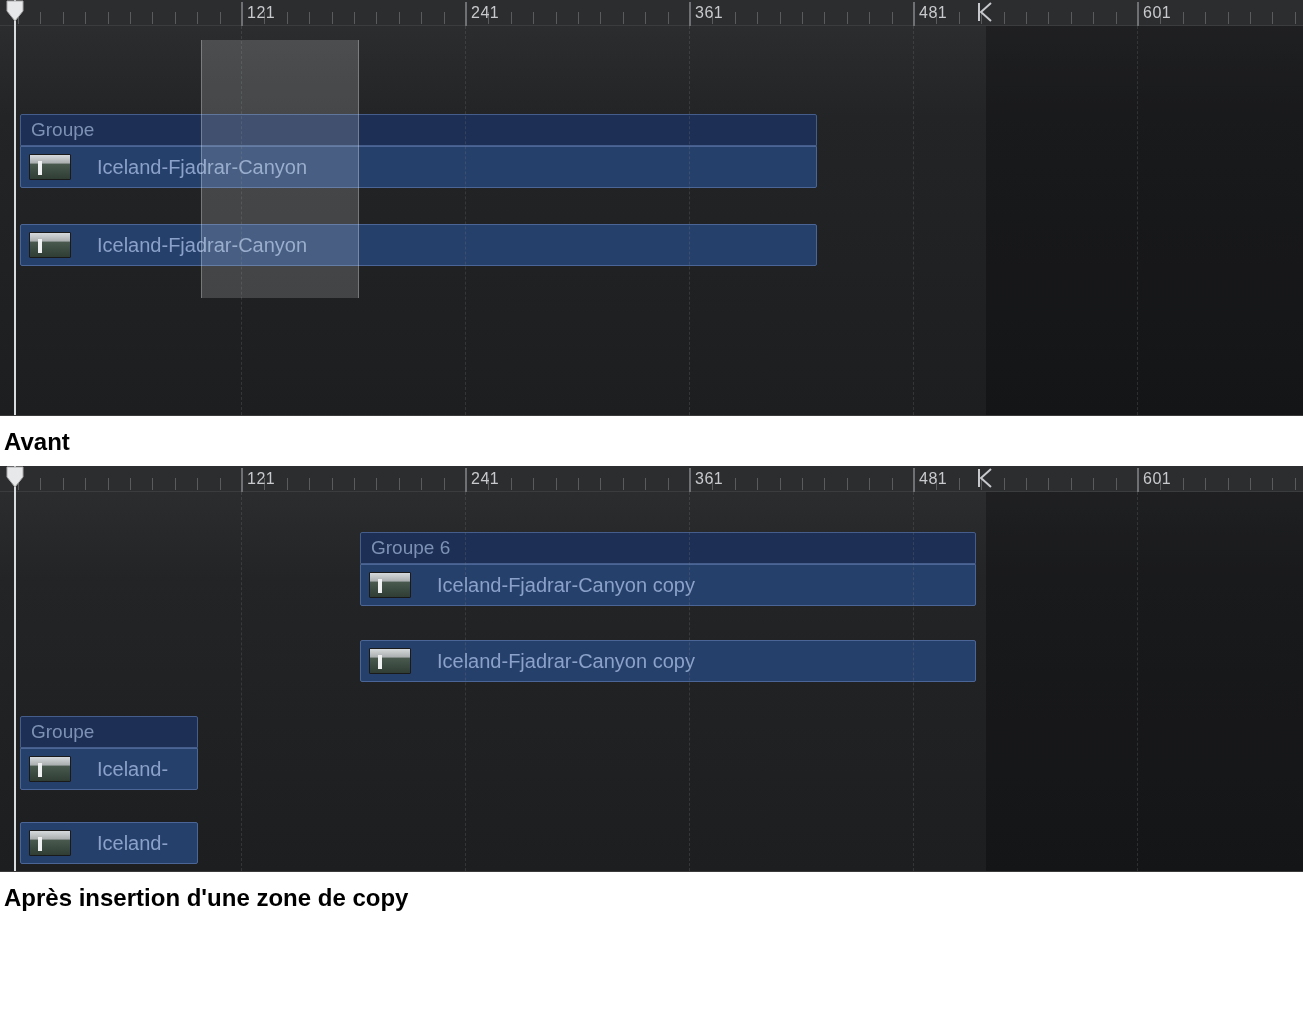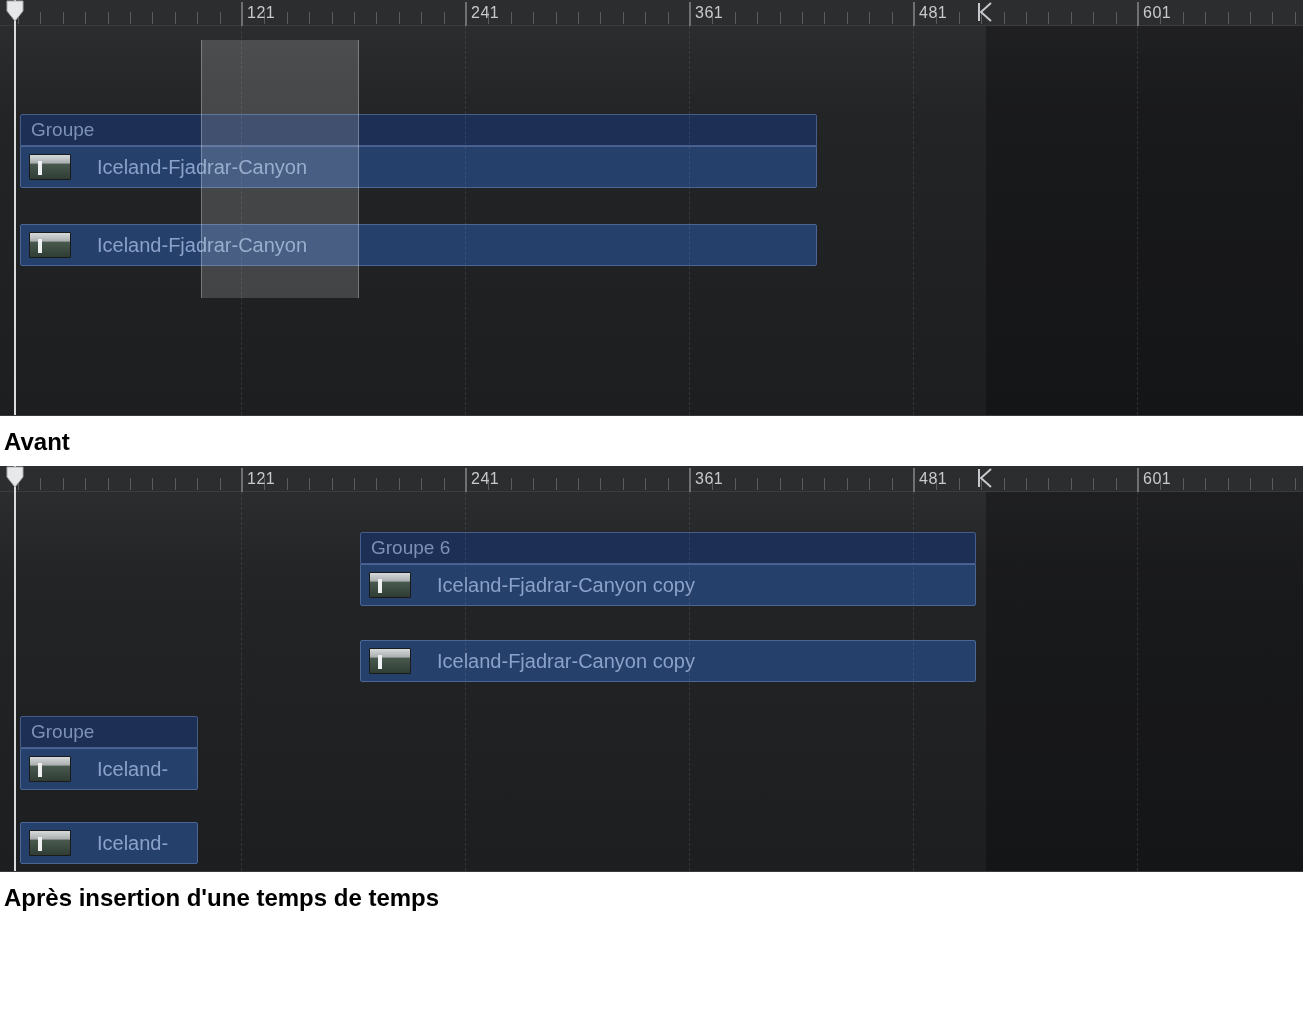--- a/index.html
+++ b/index.html
@@ -379,13 +379,13 @@
       <line x1="1" y1="1" x2="1" y2="19" stroke="#c6c8cb" stroke-width="2"></line>
     </svg>
   </div>
 <div class="vgrid" style="left: 241px;"></div>
     <div class="vgrid" style="left: 465px;"></div>
     <div class="vgrid" style="left: 689px;"></div>
     <div class="vgrid" style="left: 913px;"></div>
     <div class="vgrid" style="left: 1137px;"></div>
   </div>
 
-<div class="caption">Après insertion d'une temps de temps</div>
+<div class="caption">Après insertion d'une zone de copy</div>
 
 </body></html>

